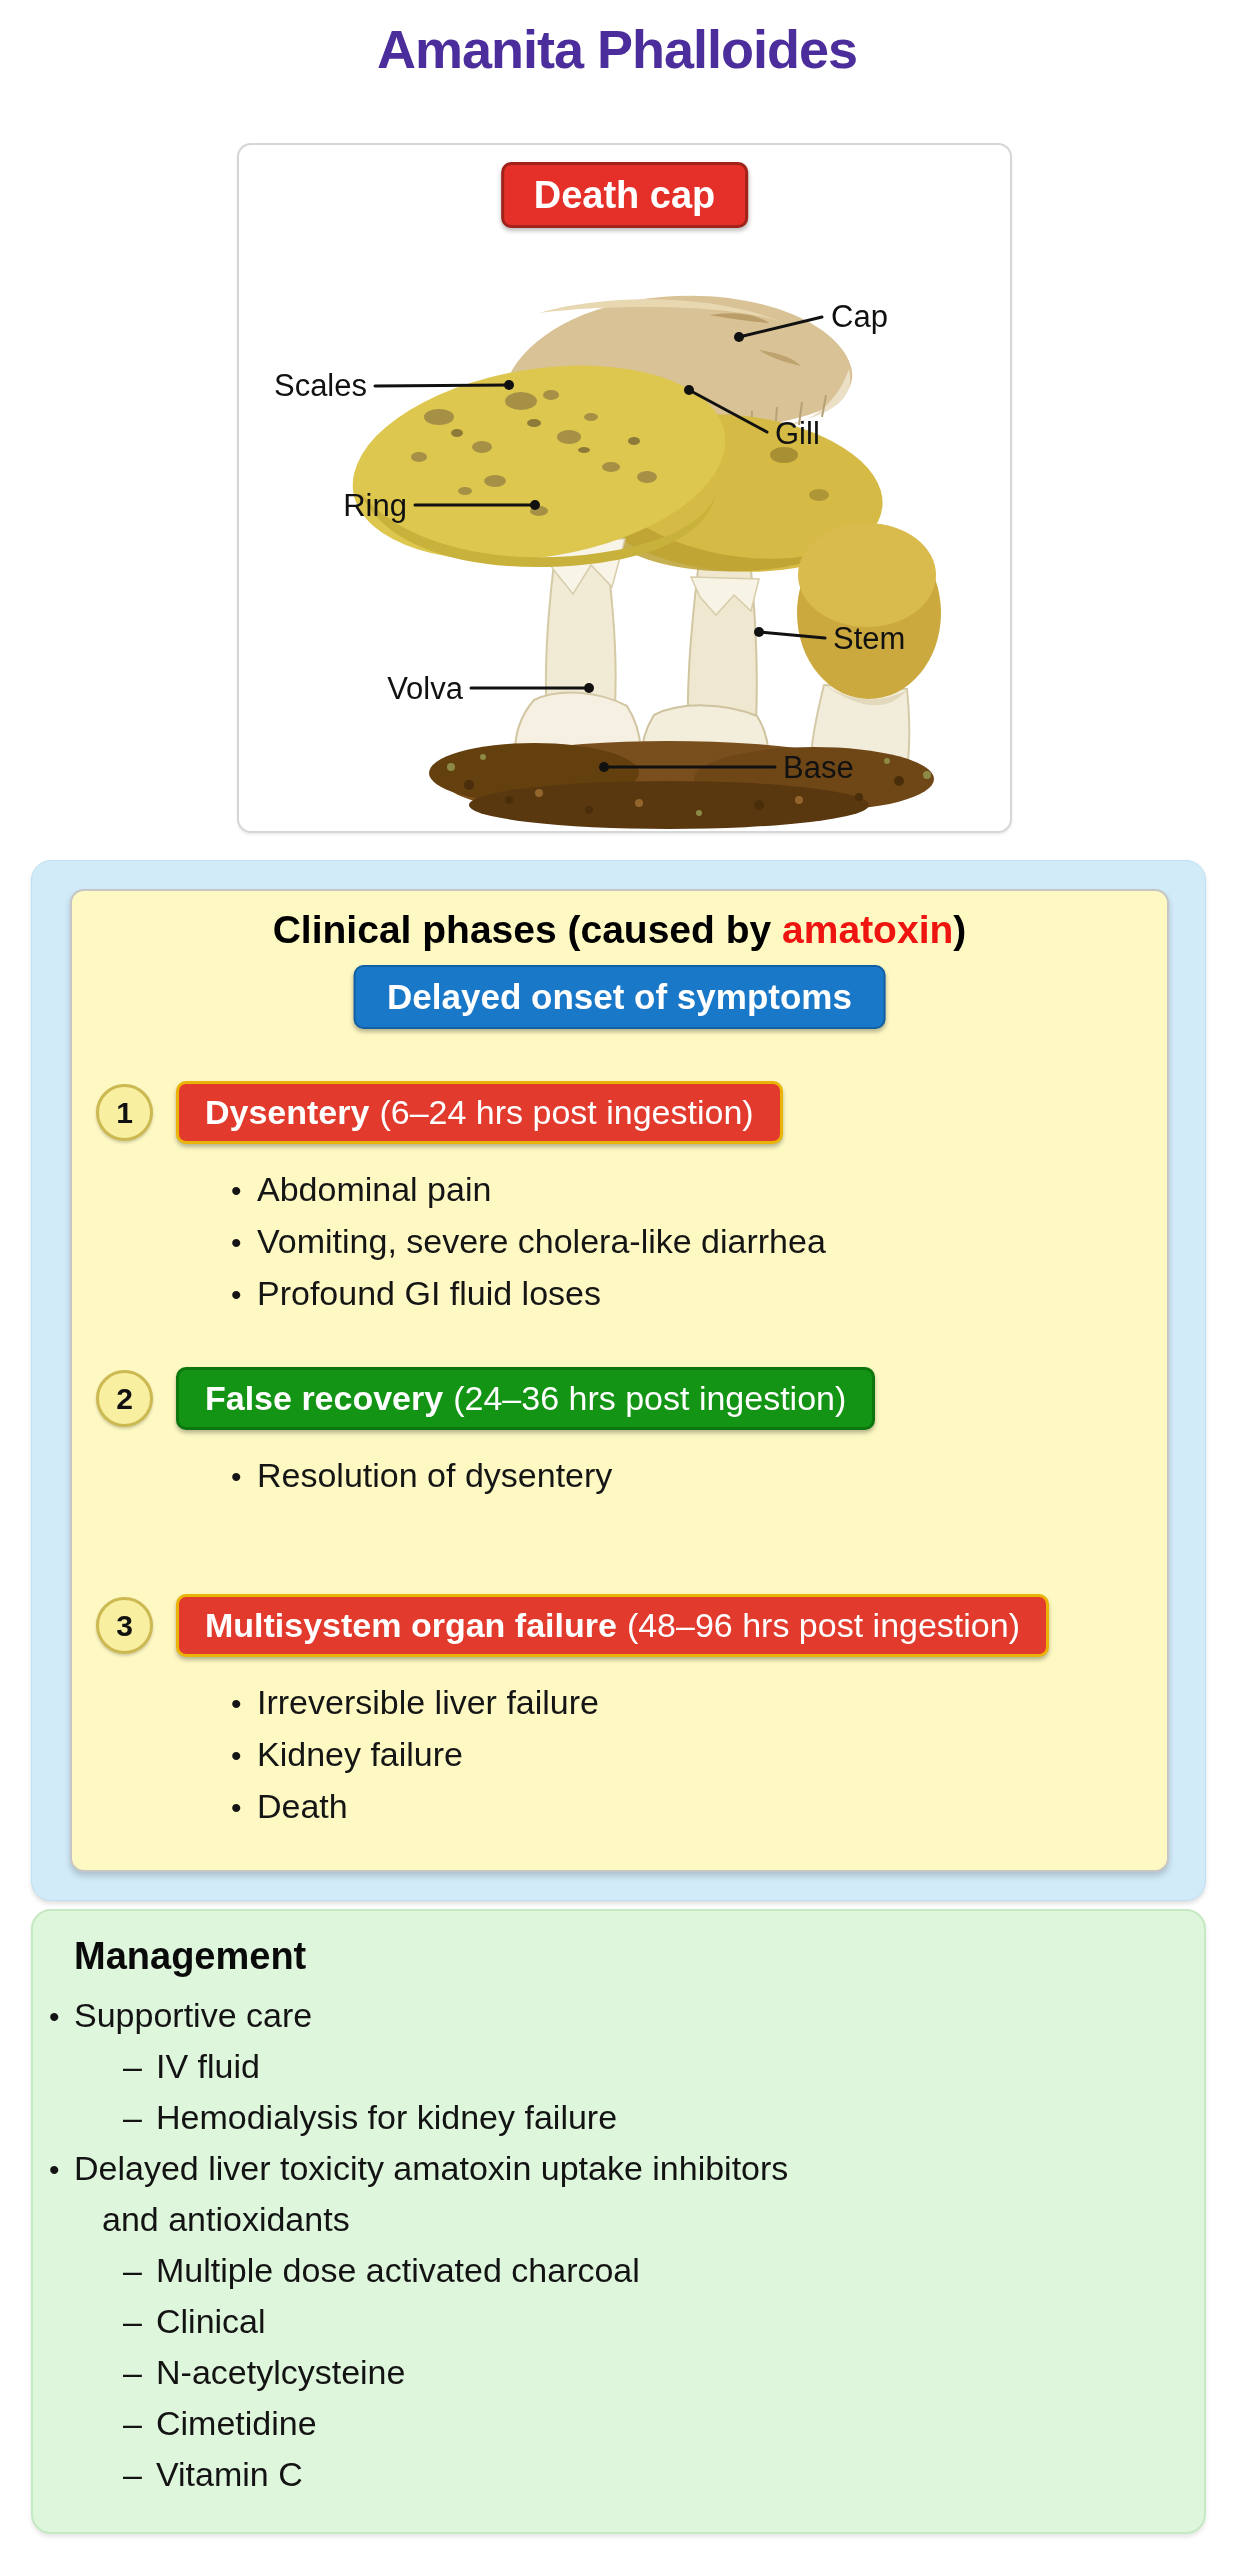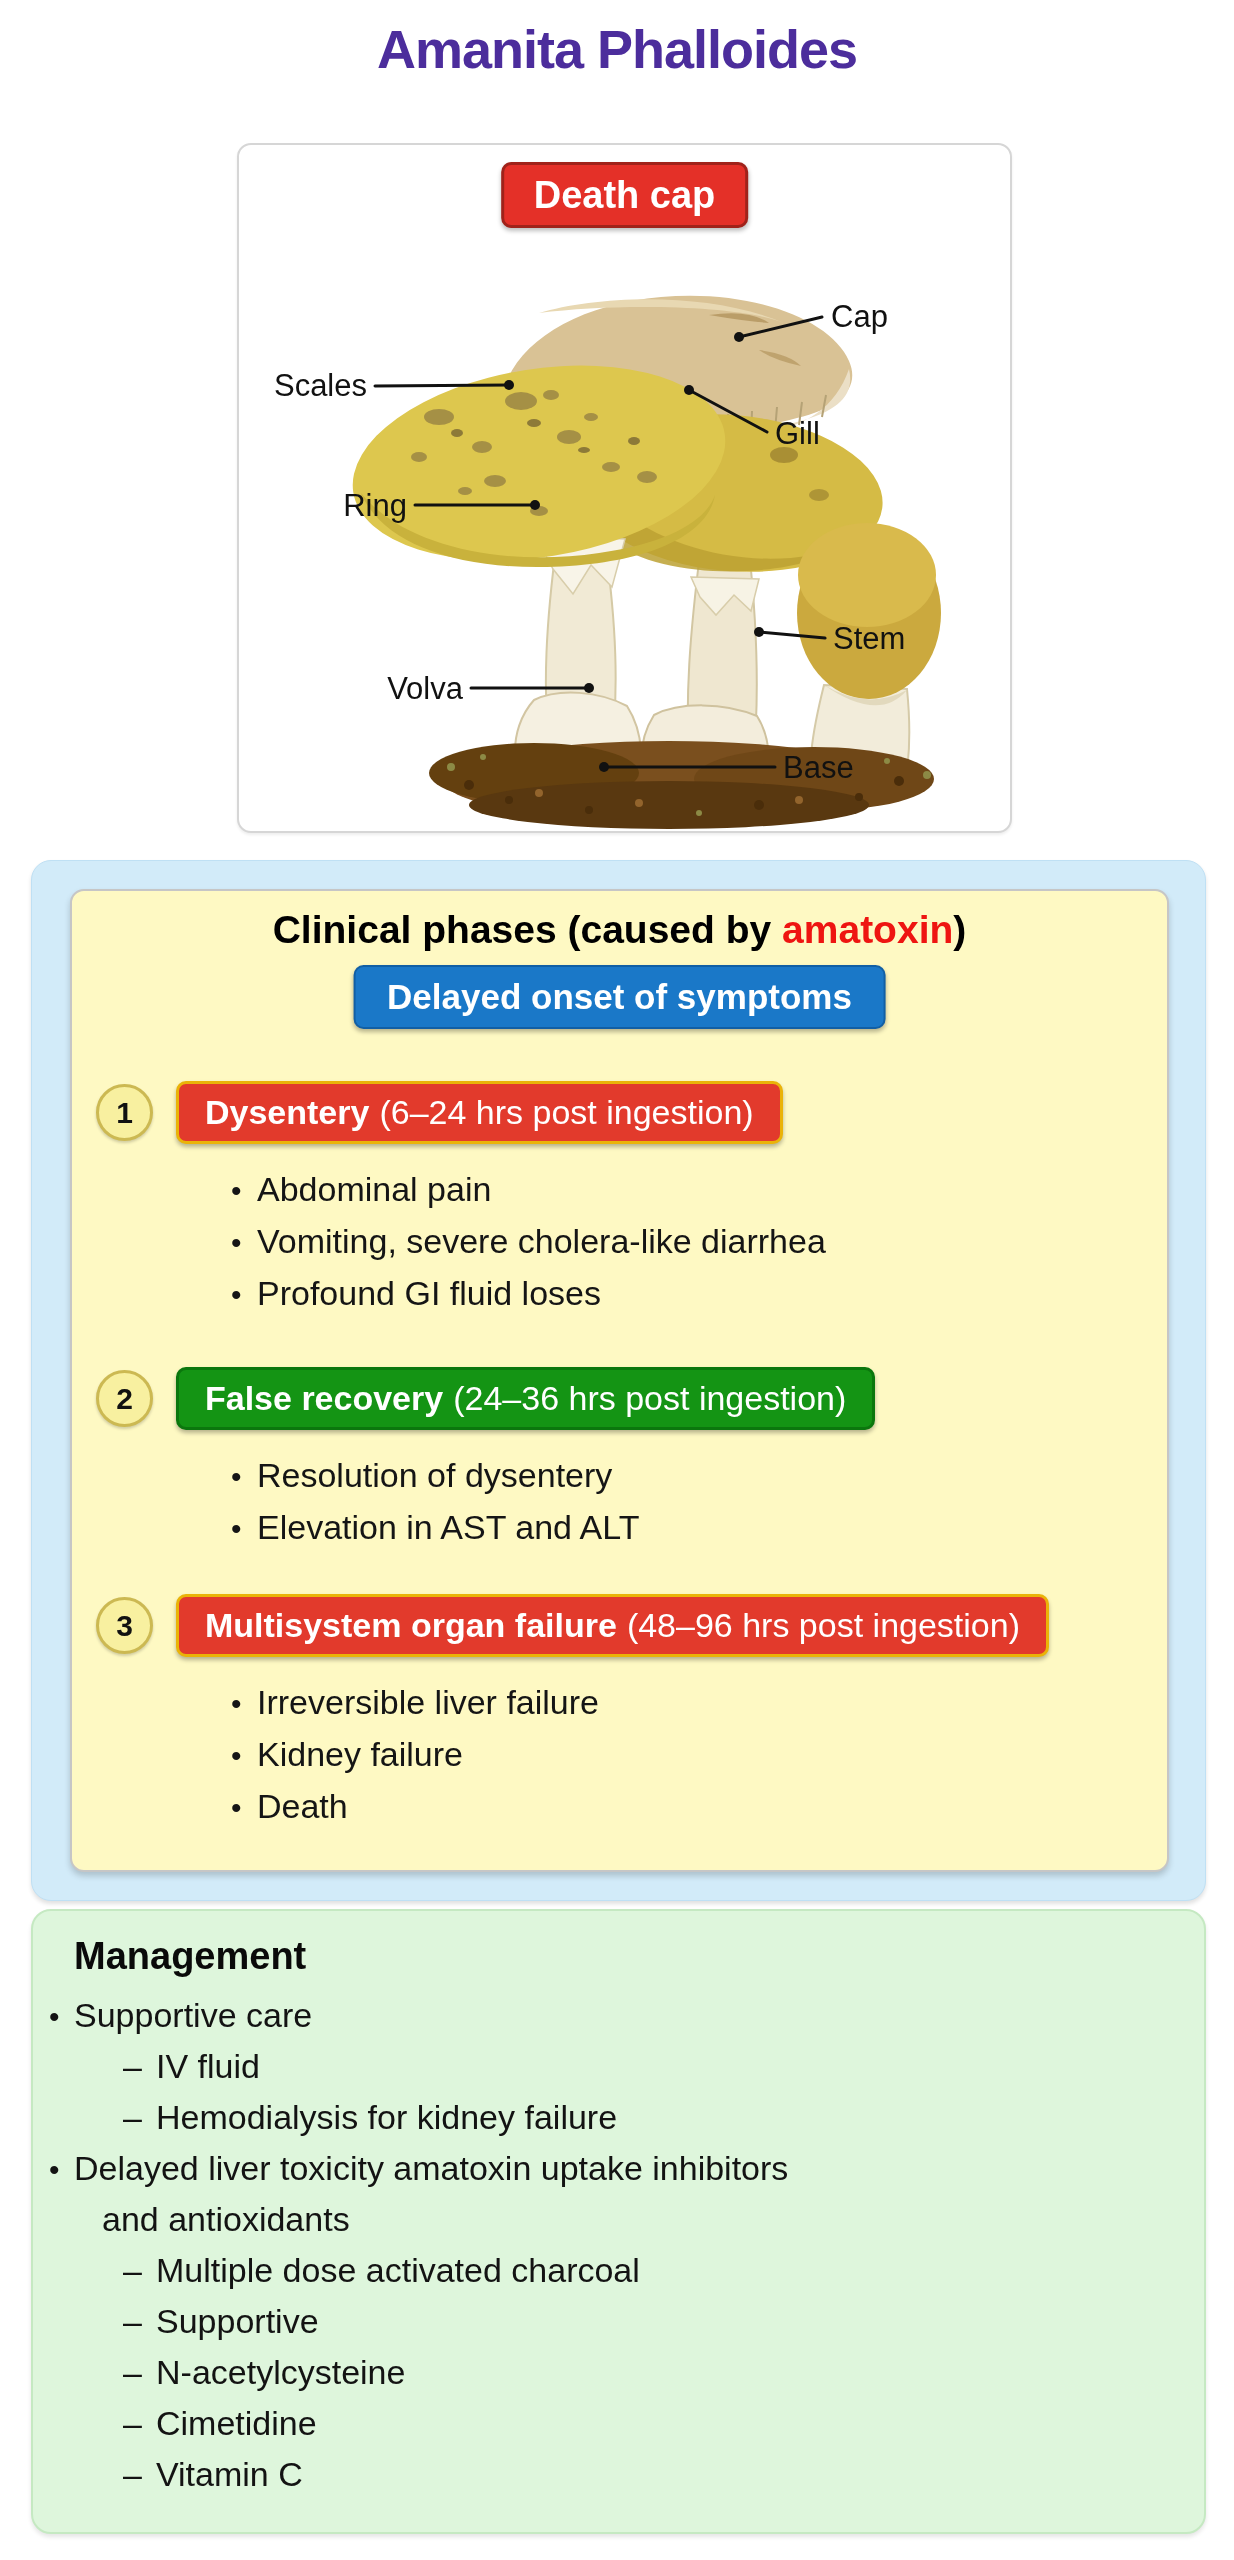--- a/index.html
+++ b/index.html
@@ -254,21 +254,20 @@
 
       <div class="phase-row" style="top:476px;">
         <div class="phase-num">2</div>
         <div class="phase-badge green">
           <span class="pb-title">False recovery</span>
           <span class="pb-timing">(24–36 hrs post ingestion)</span>
         </div>
       </div>
       <div class="bullets" style="top:558px;">
         <div class="b-line"><span class="b-glyph">•</span><span>Resolution of dysentery</span></div>
-        <div class="b-line"><span class="b-glyph">•</span><span>Elevation in AST and ALT</span></div>
       </div>
 
       <div class="phase-row" style="top:703px;">
         <div class="phase-num">3</div>
         <div class="phase-badge red">
           <span class="pb-title">Multisystem organ failure</span>
           <span class="pb-timing">(48–96 hrs post ingestion)</span>
         </div>
       </div>
       <div class="bullets" style="top:785px;">
@@ -282,19 +281,19 @@
 
   <div class="management-box">
     <div class="management-heading">Management</div>
 
     <div class="m-row lvl1"><span class="m-glyph">•</span><span>Supportive care</span></div>
     <div class="m-row lvl2"><span class="m-glyph">–</span><span>IV fluid</span></div>
     <div class="m-row lvl2"><span class="m-glyph">–</span><span>Hemodialysis for kidney failure</span></div>
     <div class="m-row lvl1"><span class="m-glyph">•</span><span>Delayed liver toxicity amatoxin uptake inhibitors</span></div>
     <div class="m-row cont"><span>and antioxidants</span></div>
     <div class="m-row lvl2"><span class="m-glyph">–</span><span>Multiple dose activated charcoal</span></div>
-    <div class="m-row lvl2"><span class="m-glyph">–</span><span>Supportive</span></div>
+    <div class="m-row lvl2"><span class="m-glyph">–</span><span>Clinical</span></div>
     <div class="m-row lvl2"><span class="m-glyph">–</span><span>N-acetylcysteine</span></div>
     <div class="m-row lvl2"><span class="m-glyph">–</span><span>Cimetidine</span></div>
     <div class="m-row lvl2"><span class="m-glyph">–</span><span>Vitamin C</span></div>
   </div>
 
 </div>
 
 </body></html>

